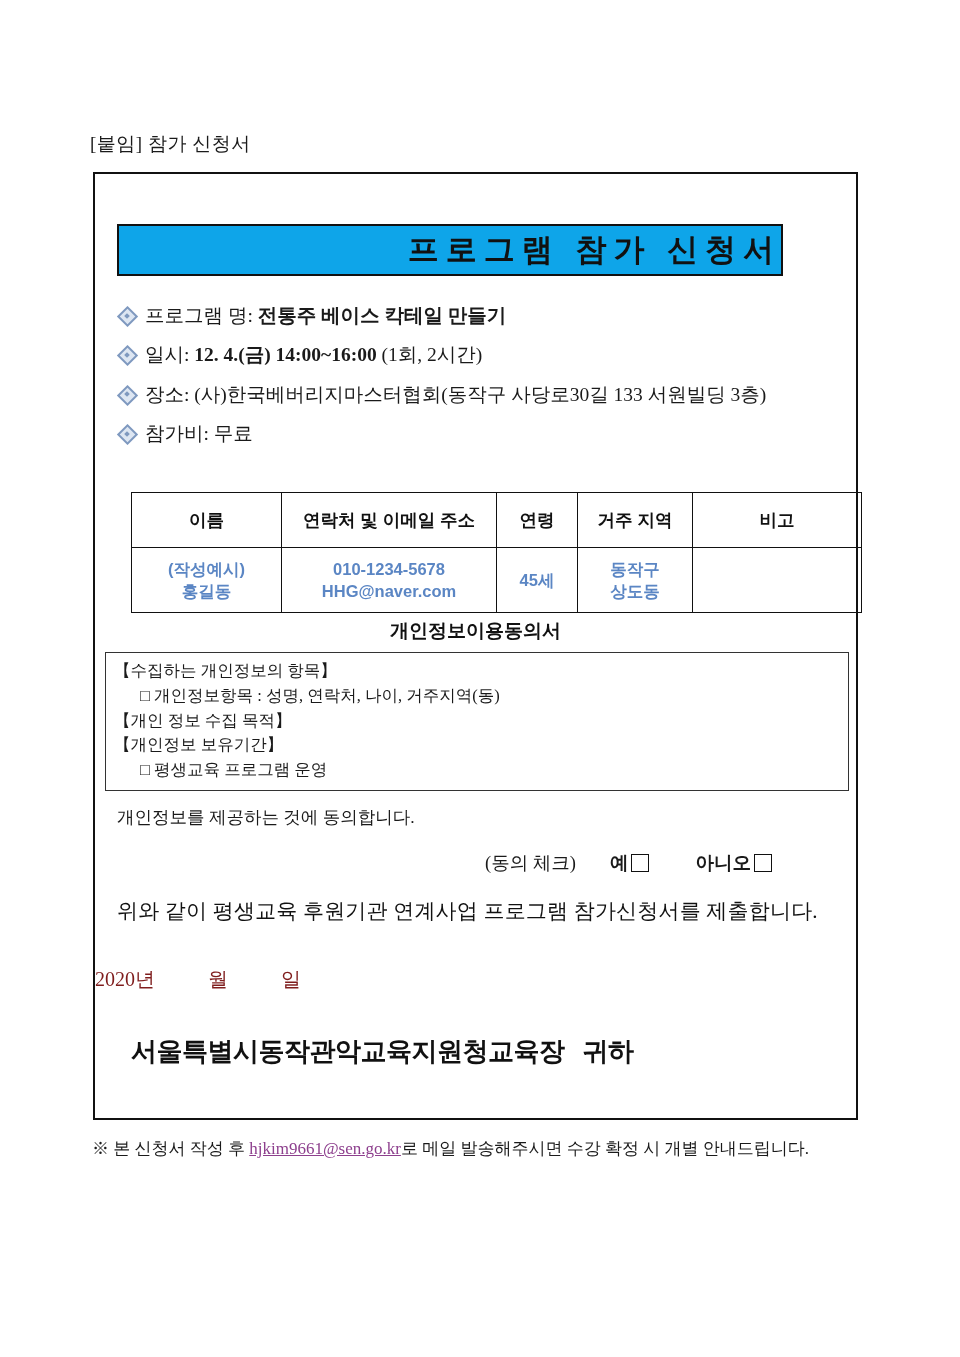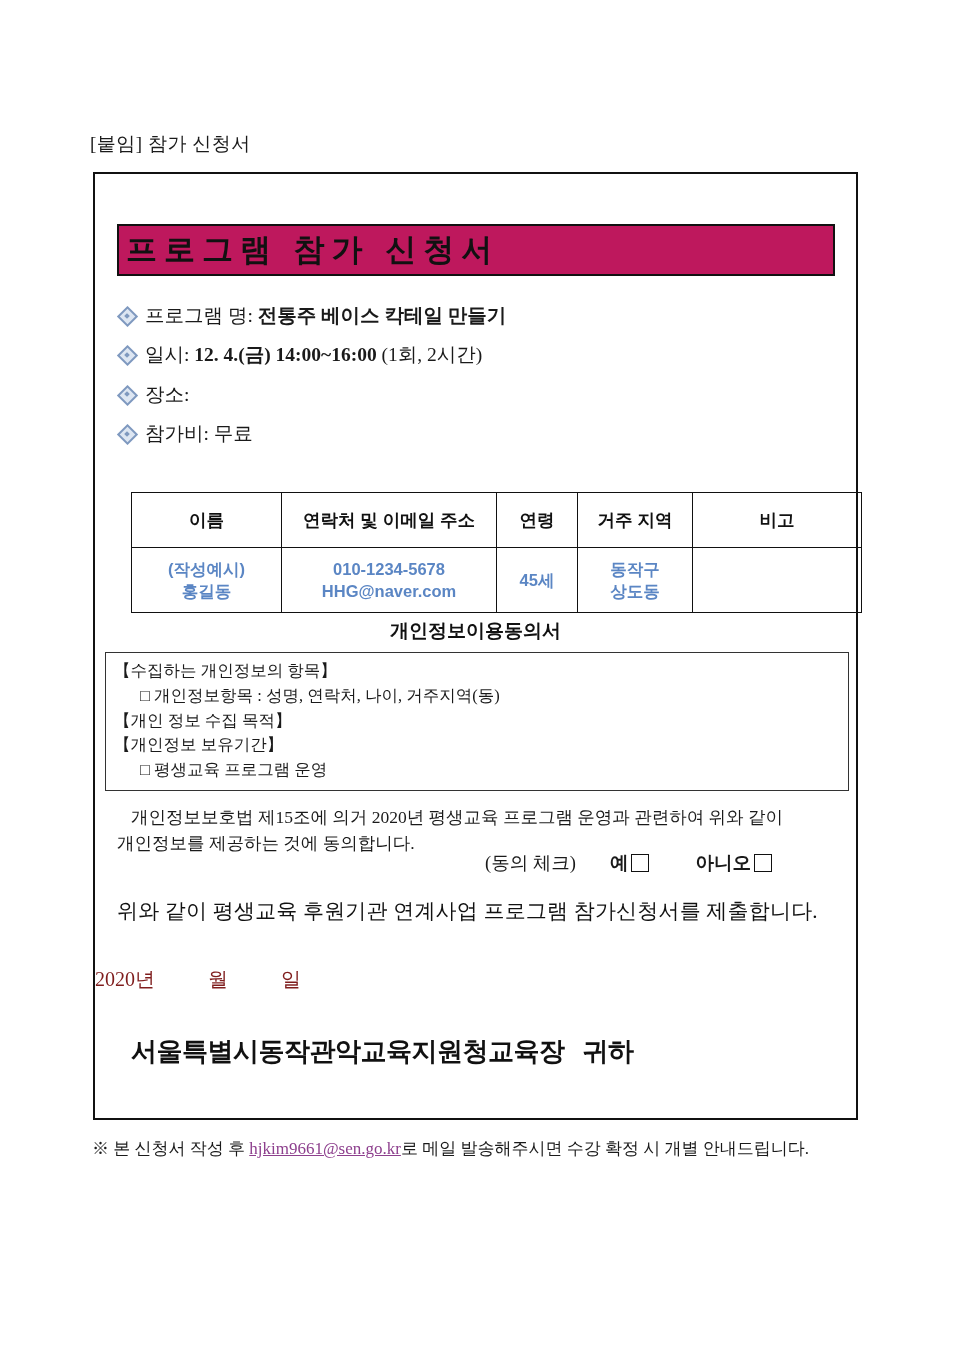--- a/index.html
+++ b/index.html
@@ -43,28 +43,28 @@
     border: 2.5px solid #111111;
     box-sizing: border-box;
     background: #fff;
   }
 
   
   .title-banner {
     position: absolute;
     left: 22px;
     top: 50px;
-    width: 718px;
+    width: 666px;
     height: 52px;
-    background: #be185d;
+    background: #0ea5e9;
     border: 2.5px solid #111111;
     box-sizing: border-box;
     display: flex;
     align-items: center;
-    justify-content: flex-start;
+    justify-content: flex-end;
   }
   .title-banner .title-text {
     font-family: "Liberation Sans", "DejaVu Sans", sans-serif;
     font-weight: bold;
     font-size: 31px;
     letter-spacing: 7px;
     color: #111;
     white-space: nowrap;
     text-indent: 7px;
   }
@@ -297,20 +297,21 @@
         <span>&nbsp;</span>
         <span class="info-strong">12. 4.(금) 14:00~16:00</span>
         <span>&nbsp;</span>
         <span>(1회, 2시간)</span>
       </div>
 
       <div class="info-row">
         <span class="diamond-icon"></span>
         <span>장소:</span>
         <span>&nbsp;</span>
+        <span>(사)한국베버리지마스터협회(동작구 사당로30길 133 서원빌딩 3층)</span>
       </div>
 
       <div class="info-row">
         <span class="diamond-icon"></span>
         <span>참가비:</span>
         <span>&nbsp;</span>
         <span>무료</span>
       </div>
 
     </div>
@@ -349,21 +350,20 @@
 
     <div class="consent-box">
       <div class="consent-line">【수집하는 개인정보의 항목】</div>
       <div class="consent-line indent">□ 개인정보항목 : 성명, 연락처, 나이, 거주지역(동)</div>
       <div class="consent-line">【개인 정보 수집 목적】</div>
       <div class="consent-line">【개인정보 보유기간】</div>
       <div class="consent-line indent">□ 평생교육 프로그램 운영</div>
     </div>
 
     <div class="agreement-para">
-      <span class="p-indent">개인정보보호법 제15조에 의거 2020년 평생교육 프로그램 운영과 관련하여 위와 같이</span>
       <span>개인정보를 제공하는 것에 동의합니다.</span>
     </div>
 
     <div class="consent-check-row">
       <span class="cc-label">(동의 체크)</span>
       <span class="cc-option">
         <span>예</span>
         <span class="cc-box"></span>
       </span>
       <span class="cc-option">

